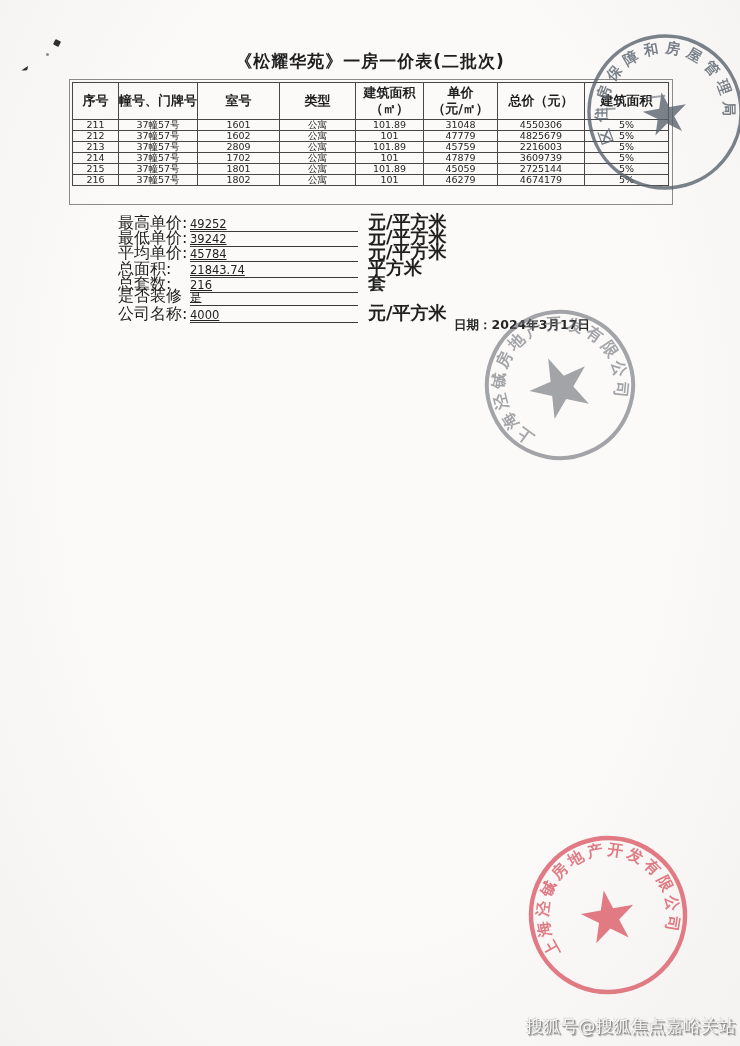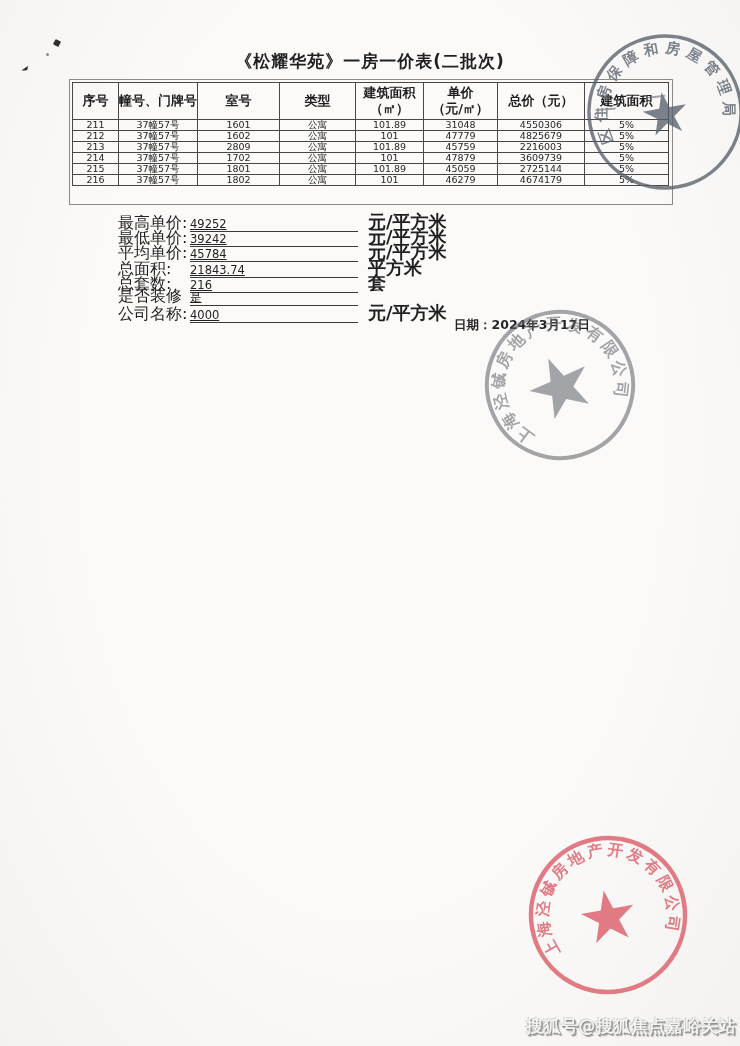--- a/index.html
+++ b/index.html
@@ -42,21 +42,21 @@
   .signature{position:absolute;left:441px;top:317px;font-size:12.5px;font-weight:600;color:#262626;line-height:16px;white-space:nowrap;}
   .signature .date-line{padding-left:13px;}
   
   .stamp{position:absolute;pointer-events:none;}
   .stamp-gov{left:575px;top:22px;opacity:.78;}
   .stamp-gray{left:460px;top:285px;opacity:.58;}
   .stamp-red{left:518px;top:825px;opacity:.85;}
   
   .watermark{
     position:absolute;right:4px;bottom:8px;
-    font-size:17px;font-weight:700;letter-spacing:.5px;
+    font-size:17px;font-weight:400;letter-spacing:.5px;
     color:#f5f4f1;
     text-shadow:1px 1px 0 #8f8f8f,2px 2px 1px #a6a6a6,-1px -1px 1px #d2d2d2;
     white-space:nowrap;
   }
 </style>
 </head>
 <body>
 
 <div class="page">
 

